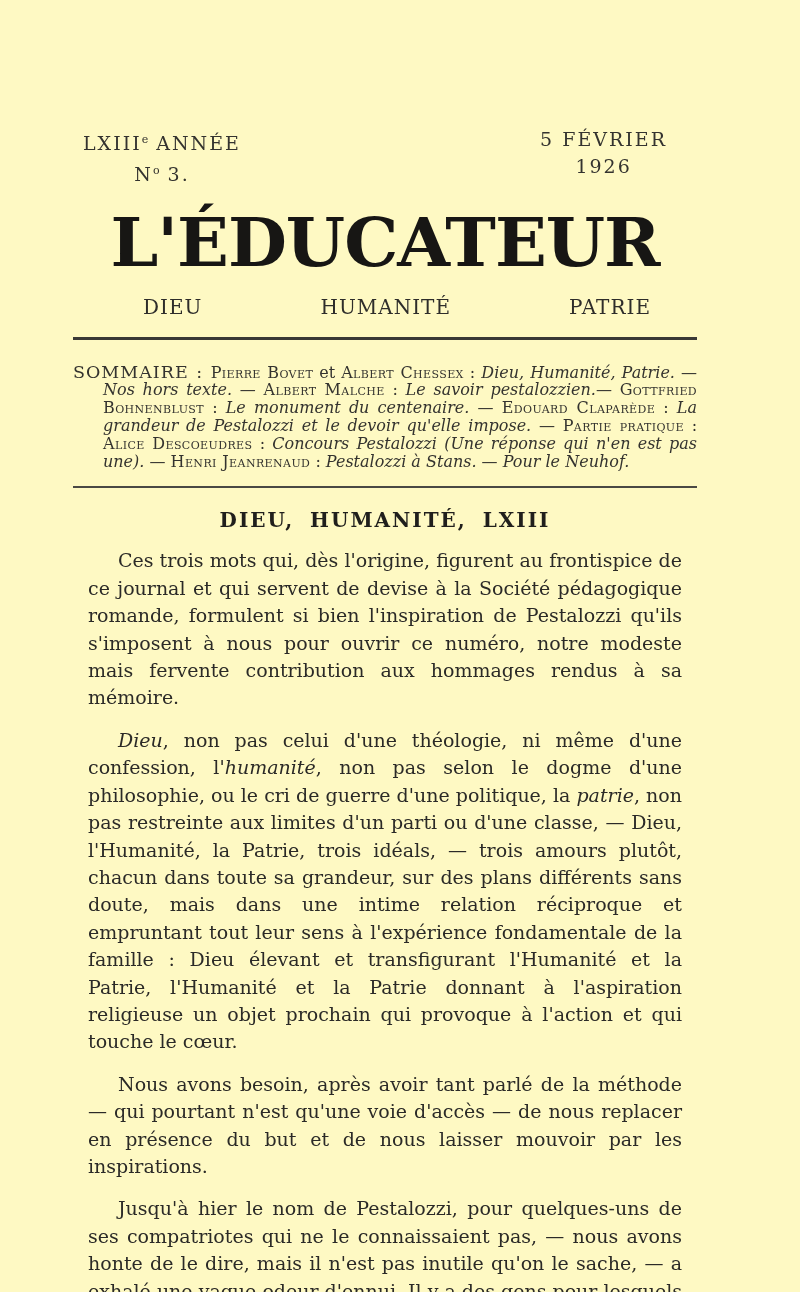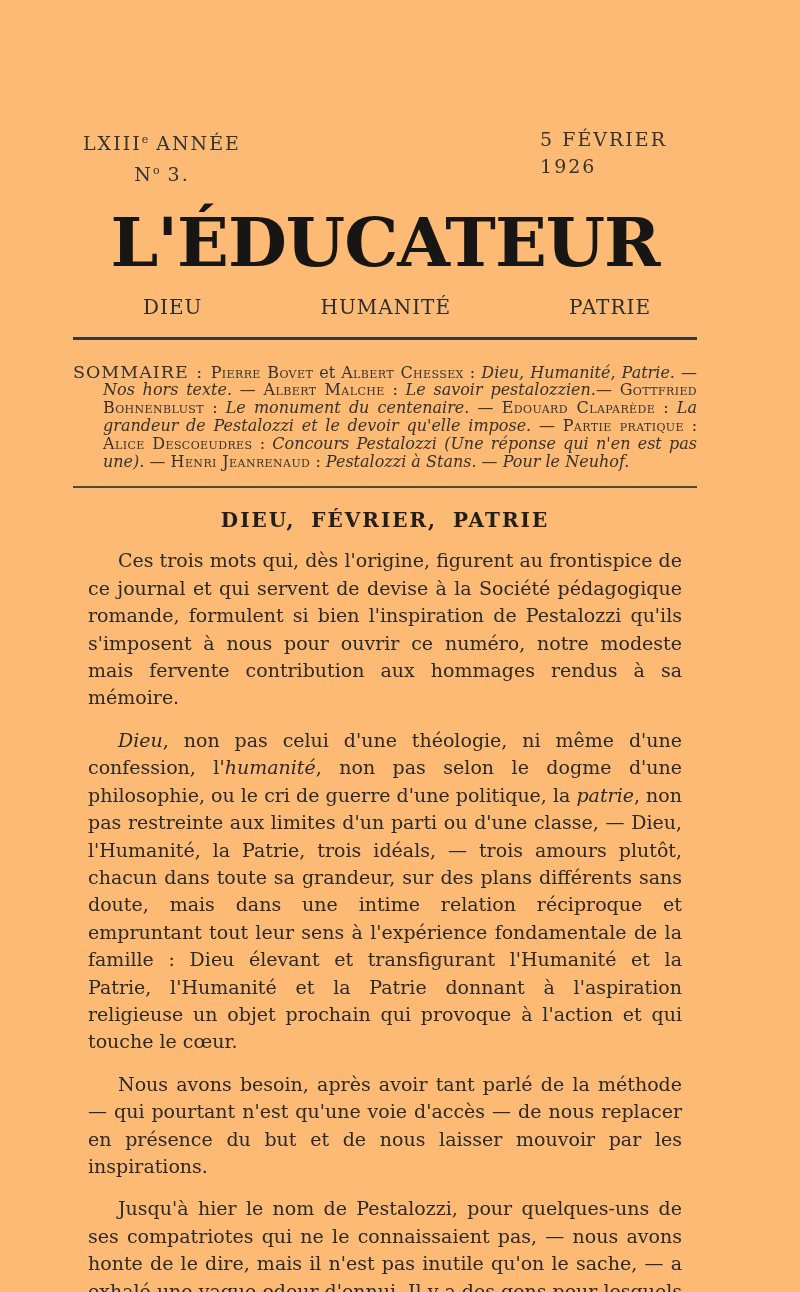--- a/index.html
+++ b/index.html
@@ -1,33 +1,33 @@
 <!DOCTYPE html>
 <html lang="fr"><head>
 <meta charset="utf-8">
 <style>
   html,body{margin:0;padding:0;background:#e9e9e7;}
   .page{
     position:relative;
     width:800px;height:1292px;
     margin:0 auto;
-    background:#fdba74;
+    background:#fef9c3;
     overflow:hidden;
     font-family:"DejaVu Serif","Liberation Serif",serif;
     color:#2b2a27;
   }
   .content{
     margin-left:73px;
     width:624px;
     padding-top:126px;
   }
   
   .masthead{display:flex;justify-content:space-between;align-items:flex-start;}
   .masthead-left{margin-left:10px;text-align:center;}
-  .masthead-right{margin-right:30px;}
+  .masthead-right{margin-right:30px;text-align:center;}
   .mast-line{
     font-size:19px;line-height:27px;color:#34332f;
     letter-spacing:2px;white-space:nowrap;
   }
   .mast-line sup{font-size:11px;letter-spacing:0;}
   
   .journal-title{
     margin-top:10px;
     text-align:center;
     font-size:68px;line-height:86px;
@@ -101,21 +101,21 @@
       <span>HUMANITÉ</span>
       <span>PATRIE</span>
     </div>
 
     <hr class="rule-top">
 
     <p class="sommaire"><span class="seg-label">SOMMAIRE : </span><span class="seg-sc">Pierre Bovet</span><span class="seg-plain"> et </span><span class="seg-sc">Albert Chessex</span><span class="seg-plain"> : </span><span class="seg-it">Dieu, Humanité, Patrie.</span><span class="seg-plain"> — </span><span class="seg-it">Nos hors texte.</span><span class="seg-plain"> — </span><span class="seg-sc">Albert Malche</span><span class="seg-plain"> : </span><span class="seg-it">Le savoir pestalozzien.</span><span class="seg-plain">— </span><span class="seg-sc">Gottfried Bohnenblust</span><span class="seg-plain"> : </span><span class="seg-it">Le monument du centenaire.</span><span class="seg-plain"> — </span><span class="seg-sc">Edouard Claparède</span><span class="seg-plain"> : </span><span class="seg-it">La grandeur de Pestalozzi et le devoir qu'elle impose.</span><span class="seg-plain"> — </span><span class="seg-sc">Partie pratique</span><span class="seg-plain"> : </span><span class="seg-sc">Alice Descoeudres</span><span class="seg-plain"> : </span><span class="seg-it">Concours Pestalozzi (Une réponse qui n'en est pas une).</span><span class="seg-plain"> — </span><span class="seg-sc">Henri Jeanrenaud</span><span class="seg-plain"> : </span><span class="seg-it">Pestalozzi à Stans.</span><span class="seg-plain"> — </span><span class="seg-it">Pour le Neuhof.</span></p>
 
     <hr class="rule-bottom">
 
-    <div class="article-heading">DIEU, FÉVRIER, PATRIE</div>
+    <div class="article-heading">DIEU, HUMANITÉ, LXIII</div>
 
     <div class="article-body">
         <p class="body-para"><span class="seg-plain">Ces trois mots qui, dès l'origine, figurent au frontispice de ce journal et qui servent de devise à la Société pédagogique romande, formulent si bien l'inspiration de Pestalozzi qu'ils s'imposent à nous pour ouvrir ce numéro, notre modeste mais fervente contribution aux hommages rendus à sa mémoire.</span></p>
         <p class="body-para"><span class="seg-it">Dieu</span><span class="seg-plain">, non pas celui d'une théologie, ni même d'une confession, l'</span><span class="seg-it">humanité</span><span class="seg-plain">, non pas selon le dogme d'une philosophie, ou le cri de guerre d'une politique, la </span><span class="seg-it">patrie</span><span class="seg-plain">, non pas restreinte aux limites d'un parti ou d'une classe, — Dieu, l'Humanité, la Patrie, trois idéals, — trois amours plutôt, chacun dans toute sa grandeur, sur des plans différents sans doute, mais dans une intime relation réciproque et empruntant tout leur sens à l'expérience fondamentale de la famille : Dieu élevant et transfigurant l'Humanité et la Patrie, l'Humanité et la Patrie donnant à l'aspiration religieuse un objet prochain qui provoque à l'action et qui touche le cœur.</span></p>
         <p class="body-para"><span class="seg-plain">Nous avons besoin, après avoir tant parlé de la méthode — qui pourtant n'est qu'une voie d'accès — de nous replacer en présence du but et de nous laisser mouvoir par les inspirations.</span></p>
         <p class="body-para"><span class="seg-plain">Jusqu'à hier le nom de Pestalozzi, pour quelques-uns de ses compatriotes qui ne le connaissaient pas, — nous avons honte de le dire, mais il n'est pas inutile qu'on le sache, — a exhalé une vague odeur d'ennui. Il y a des gens pour lesquels il a été associé à ce que l'école avait de vieillot et de pédant ! Il est tragique de constater que cela a pu être, mais il est réjouissant de penser qu'il n'en sera plus ainsi. Le présent centenaire, grâce au beau livre de M. Malche, ne sera pas inutile.</span></p>
         <p class="body-para"><span class="seg-plain">Avions-nous des excuses à notre ignorance ? Ses livres sont pour nous illisibles, mais Socrate ou saint François, que nous ne</span></p>
       </div>
 
   </div>

